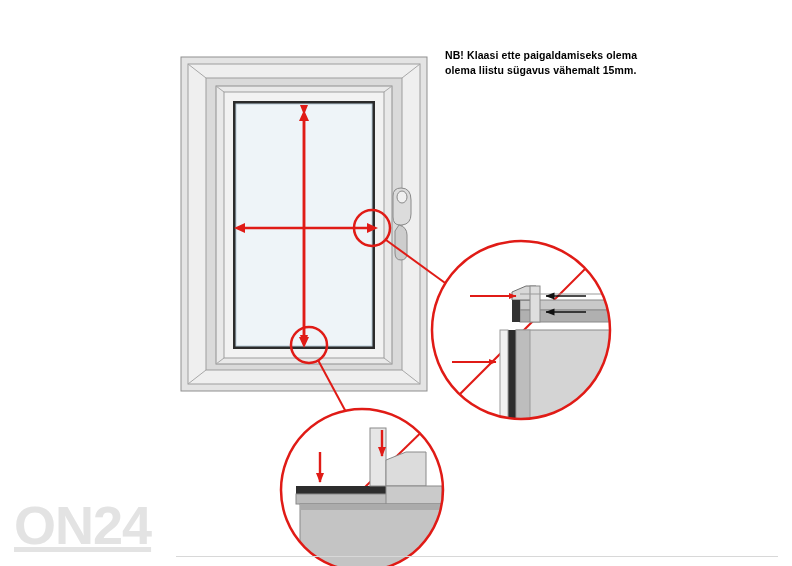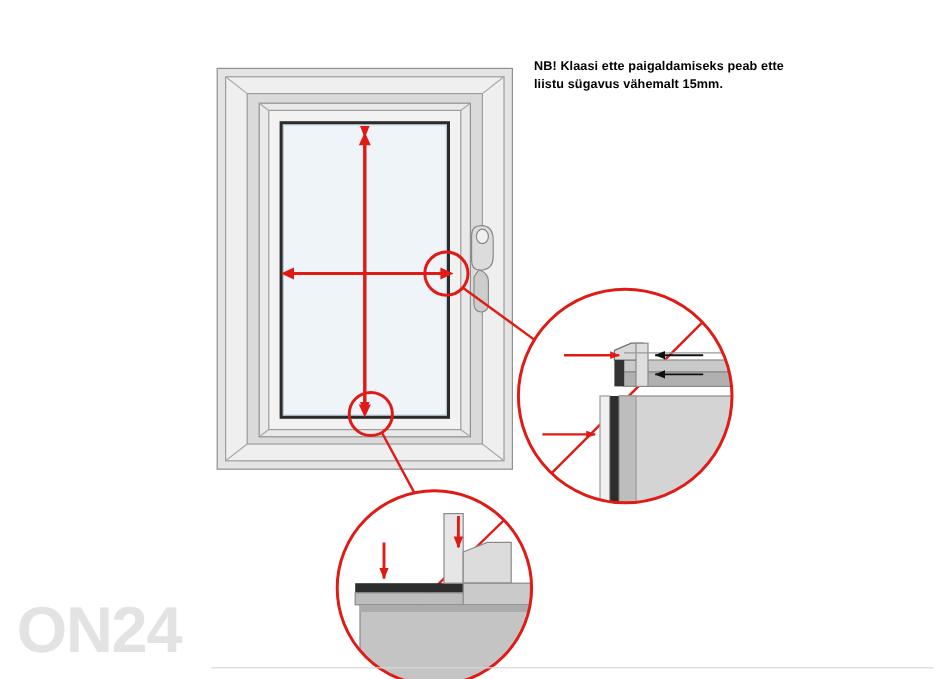--- a/index.html
+++ b/index.html
@@ -47,37 +47,38 @@
   }
   .watermark {
     position: absolute;
     left: 14px;
     top: 494px;
     font-size: 54px;
     font-weight: bold;
     color: #e3e3e3;
     letter-spacing: -1px;
     user-select: none;
+    text-decoration: underline;
   }
   .bottom-rule {
     position: absolute;
     left: 176px;
     top: 556px;
     width: 602px;
     height: 1px;
     background: #d8d8d8;
   }
 </style>
 </head>
 <body>
 
 <div class="stage">
 
 
-  <div class="note-block">NB! Klaasi ette paigaldamiseks peab ette liistu sügavus vähemalt 15mm.</div>
+  <div class="note-block">NB! Klaasi ette paigaldamiseks olema olema liistu sügavus vähemalt 15mm.</div>
 
   <svg class="svg-layer" viewBox="0 0 792 566">
     <defs>
       <marker id="arrR" markerWidth="10" markerHeight="10" refX="9" refY="4" orient="auto" markerUnits="userSpaceOnUse">
         <path d="M0,0 L10,4 L0,8 z" fill="#e01b16"></path>
       </marker>
       <marker id="arrRs" markerWidth="8" markerHeight="8" refX="7.5" refY="3.2" orient="auto" markerUnits="userSpaceOnUse">
         <path d="M0,0 L8,3.2 L0,6.4 z" fill="#e01b16"></path>
       </marker>
       <marker id="arrK" markerWidth="9" markerHeight="9" refX="8.5" refY="3.6" orient="auto" markerUnits="userSpaceOnUse">

